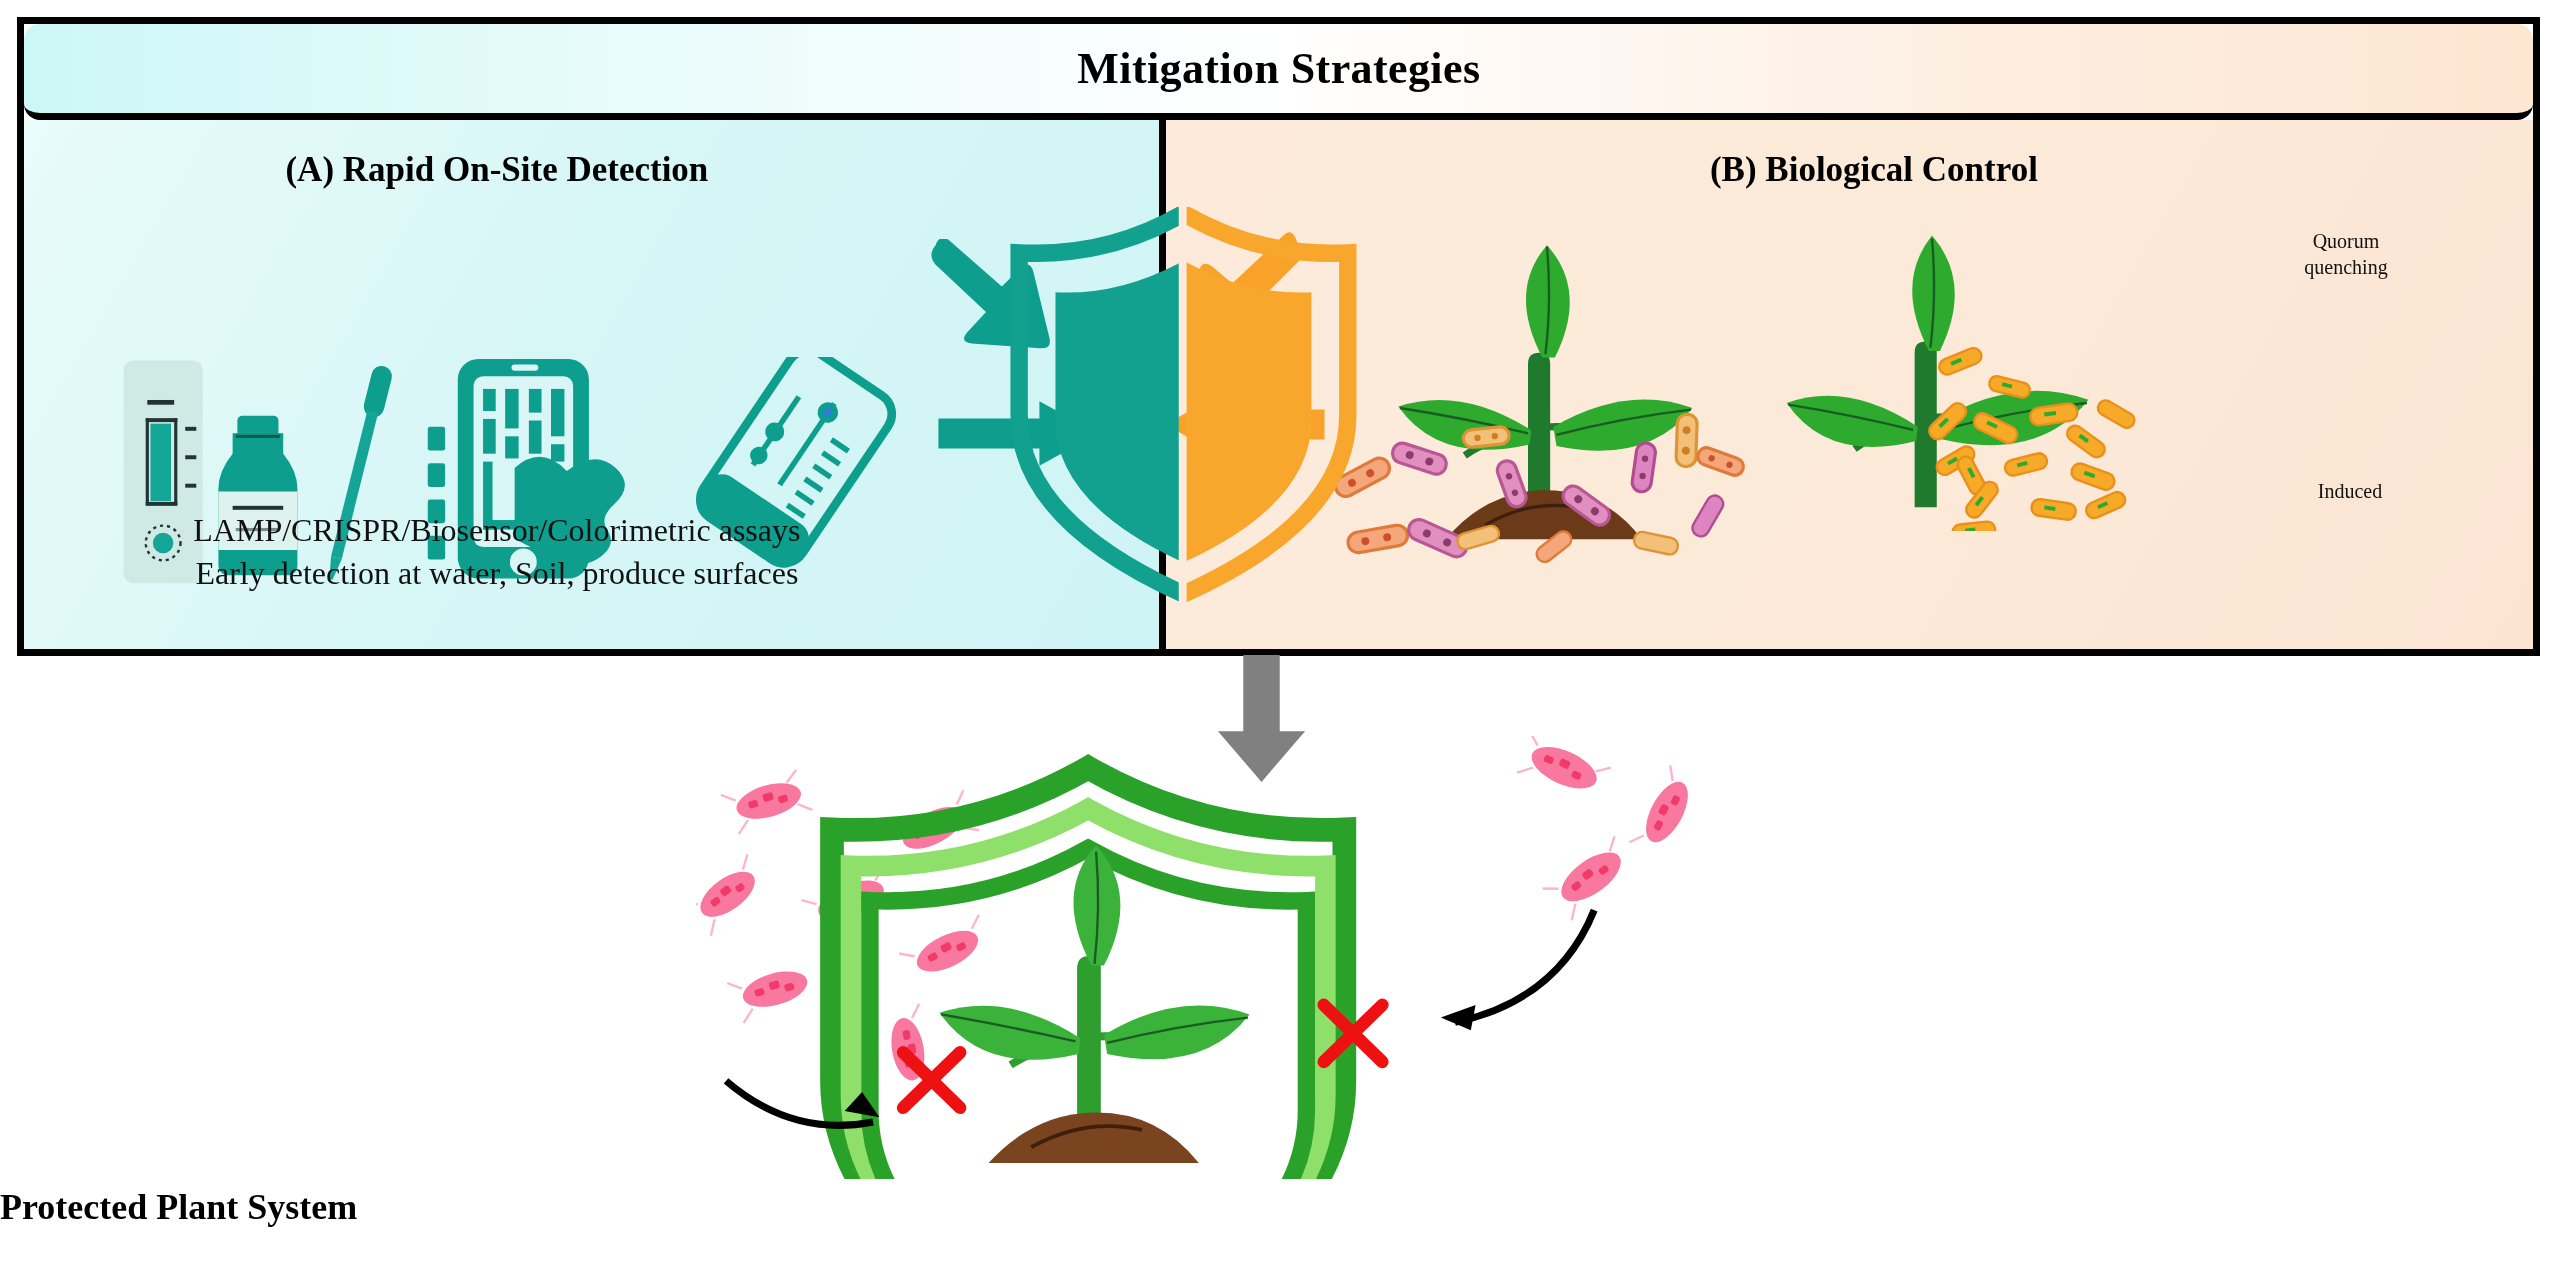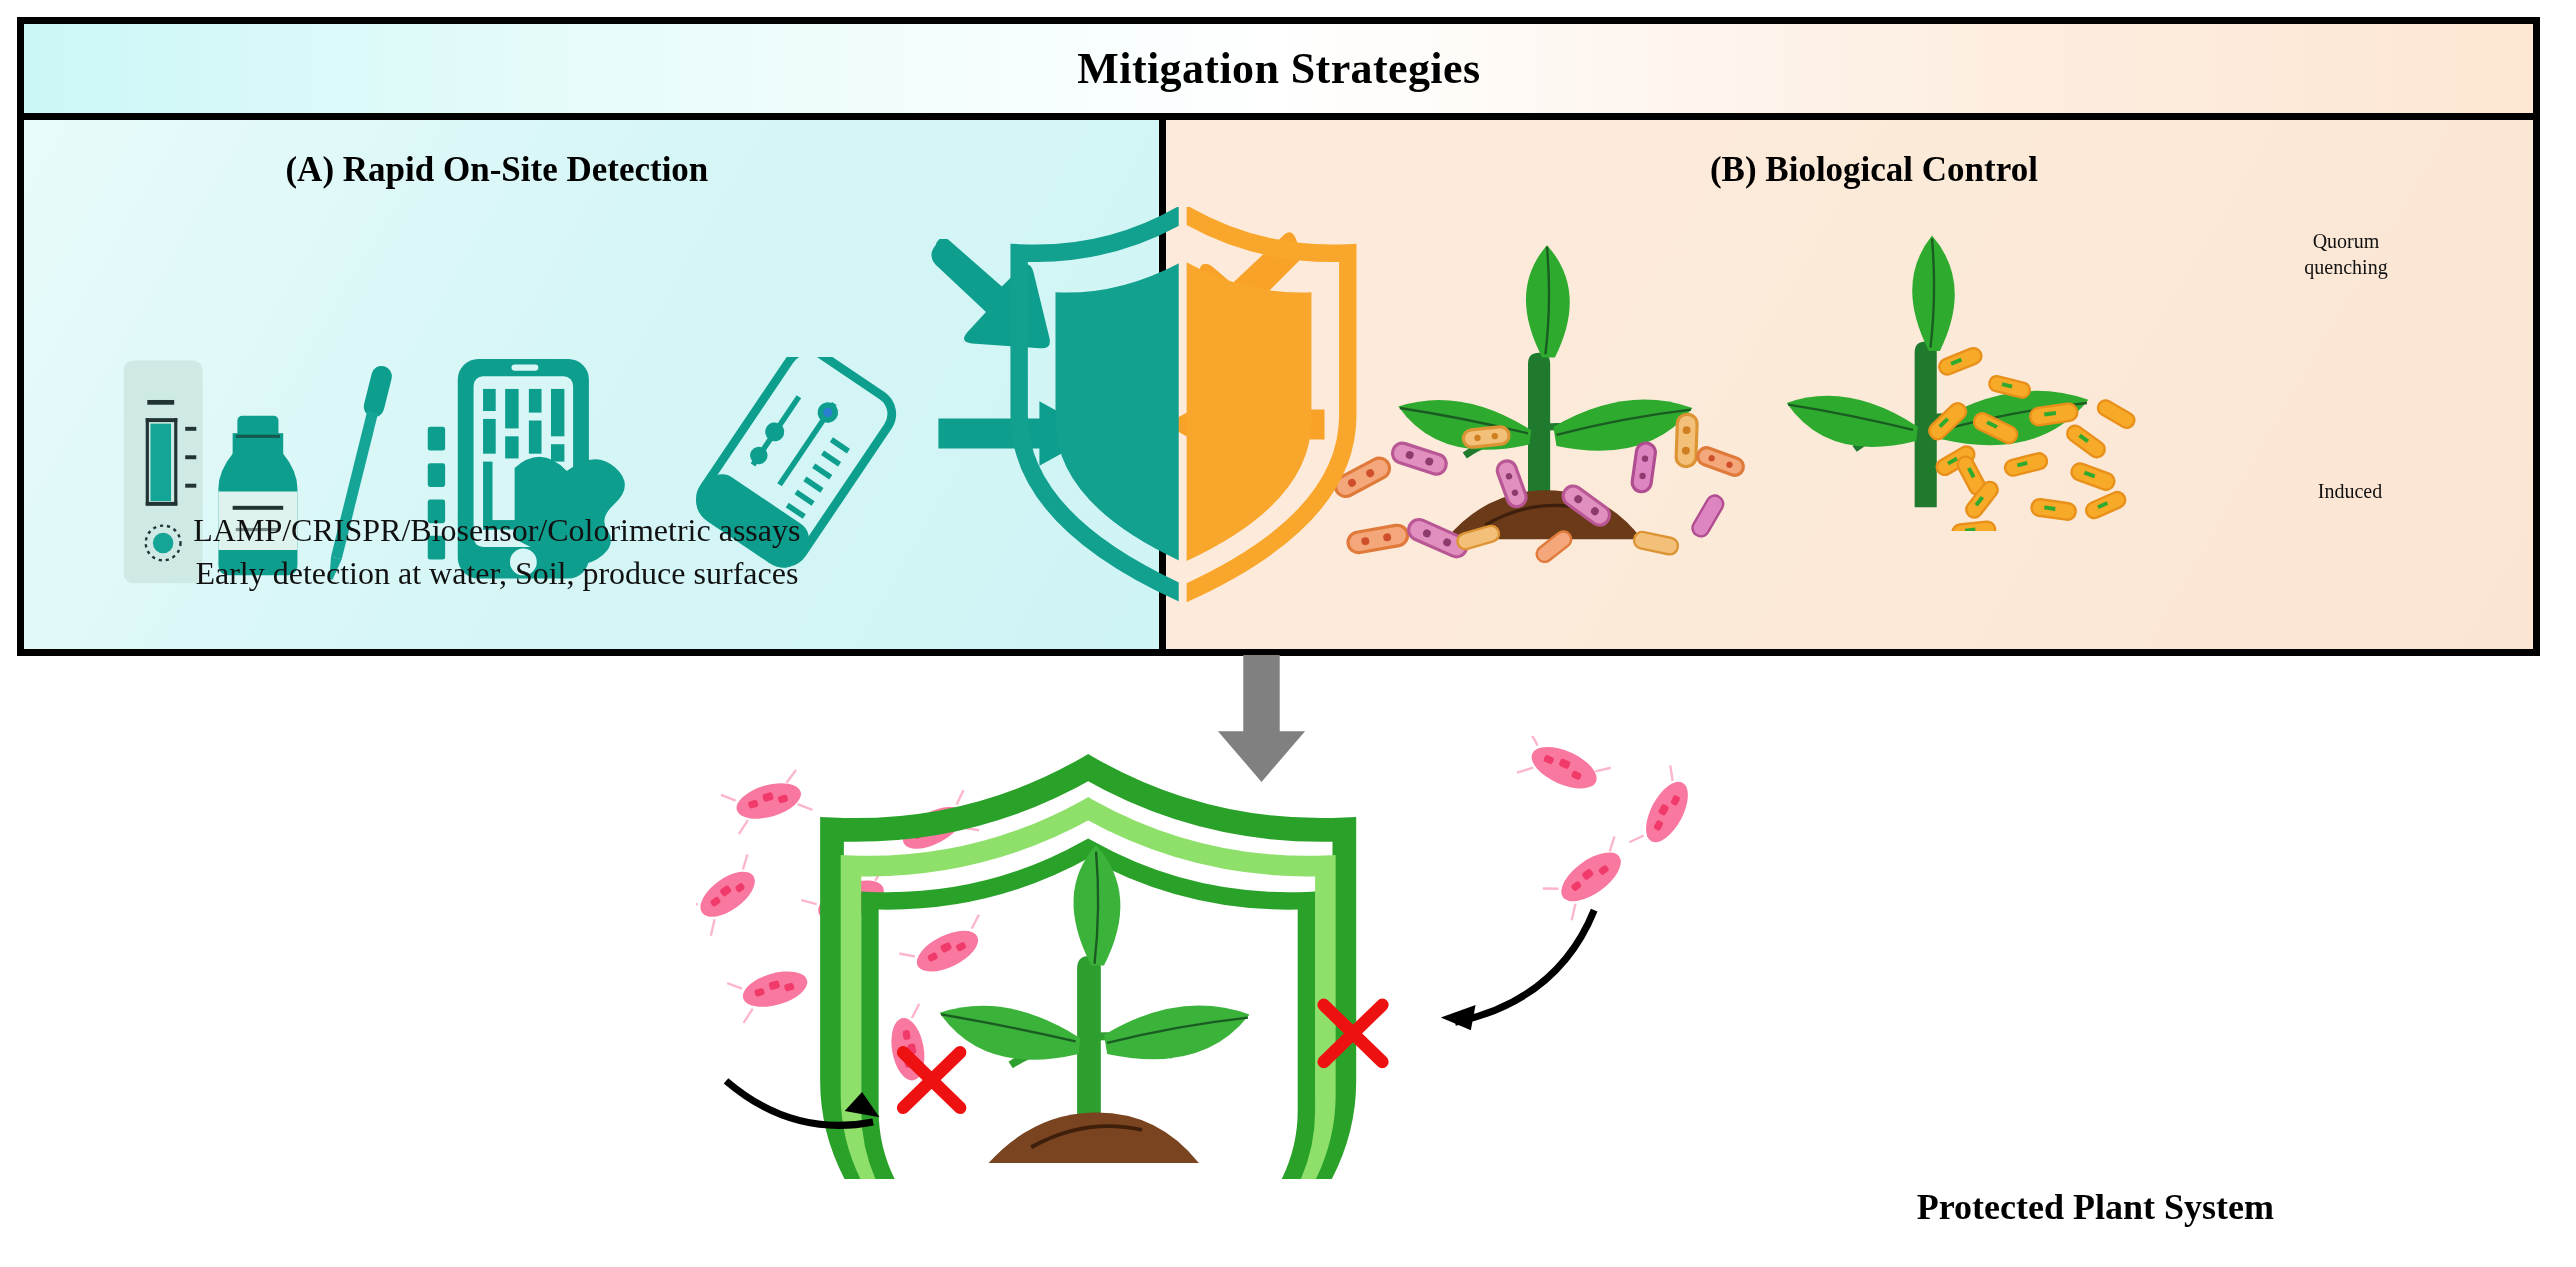--- a/index.html
+++ b/index.html
@@ -7,21 +7,21 @@
        font-family:"Liberation Serif","DejaVu Serif",serif;}
 
   
   #frame{position:absolute;left:17.4px;top:17.4px;width:2523px;height:639px;
          border:7.1px solid #000;box-sizing:border-box;}
 
   
   #title-band{position:absolute;left:0;top:0;width:100%;height:96px;
      background:linear-gradient(90deg,#ccf7f7 0%,#e6fbfa 22%,#ffffff 50%,#fdeee1 78%,#fde6d2 100%);
      border-bottom:7.1px solid #000;box-sizing:border-box;
-     display:flex;align-items:center;justify-content:center;}
+     display:flex;align-items:center;justify-content:center;border-radius:16px;}
   #title-band .t{font-size:44px;font-weight:bold;color:#000;letter-spacing:0.4px;}
 
   
   #panels{position:absolute;left:0;top:96px;right:0;bottom:0;display:flex;}
   #panelA{position:relative;width:1142px;height:100%;
      background:linear-gradient(120deg,#e9fbfb 0%,#d7f6f6 45%,#cff4f5 100%);
      border-right:7.1px solid #000;box-sizing:border-box;overflow:hidden;}
   #panelB{position:relative;flex:1;height:100%;
      background:linear-gradient(120deg,#fdeadb 0%,#fcead9 50%,#fbe4d2 100%);
      overflow:hidden;}
@@ -37,21 +37,21 @@
   #capB{left:-134px;top:402px;}
 
   .lbl{position:absolute;text-align:center;font-size:20px;color:#111;line-height:1.3;}
   #lblQ{left:2180px;top:228px;width:332px;}
   #lblI{left:2184px;top:465px;width:332px;margin-top:13px;}
 
   
   .svgbox{position:absolute;}
 
   
-  #bottom-cap{position:absolute;left:0;top:1186px;width:2274px;text-align:right;
+  #bottom-cap{position:absolute;left:0;top:1186px;width:2274px;text-align:left;
      font-size:36px;font-weight:bold;color:#000;}
 </style>
 </head>
 <body>
 
 <div id="frame">
 
   <div id="title-band">
     <span class="t">Mitigation Strategies</span>
   </div>

